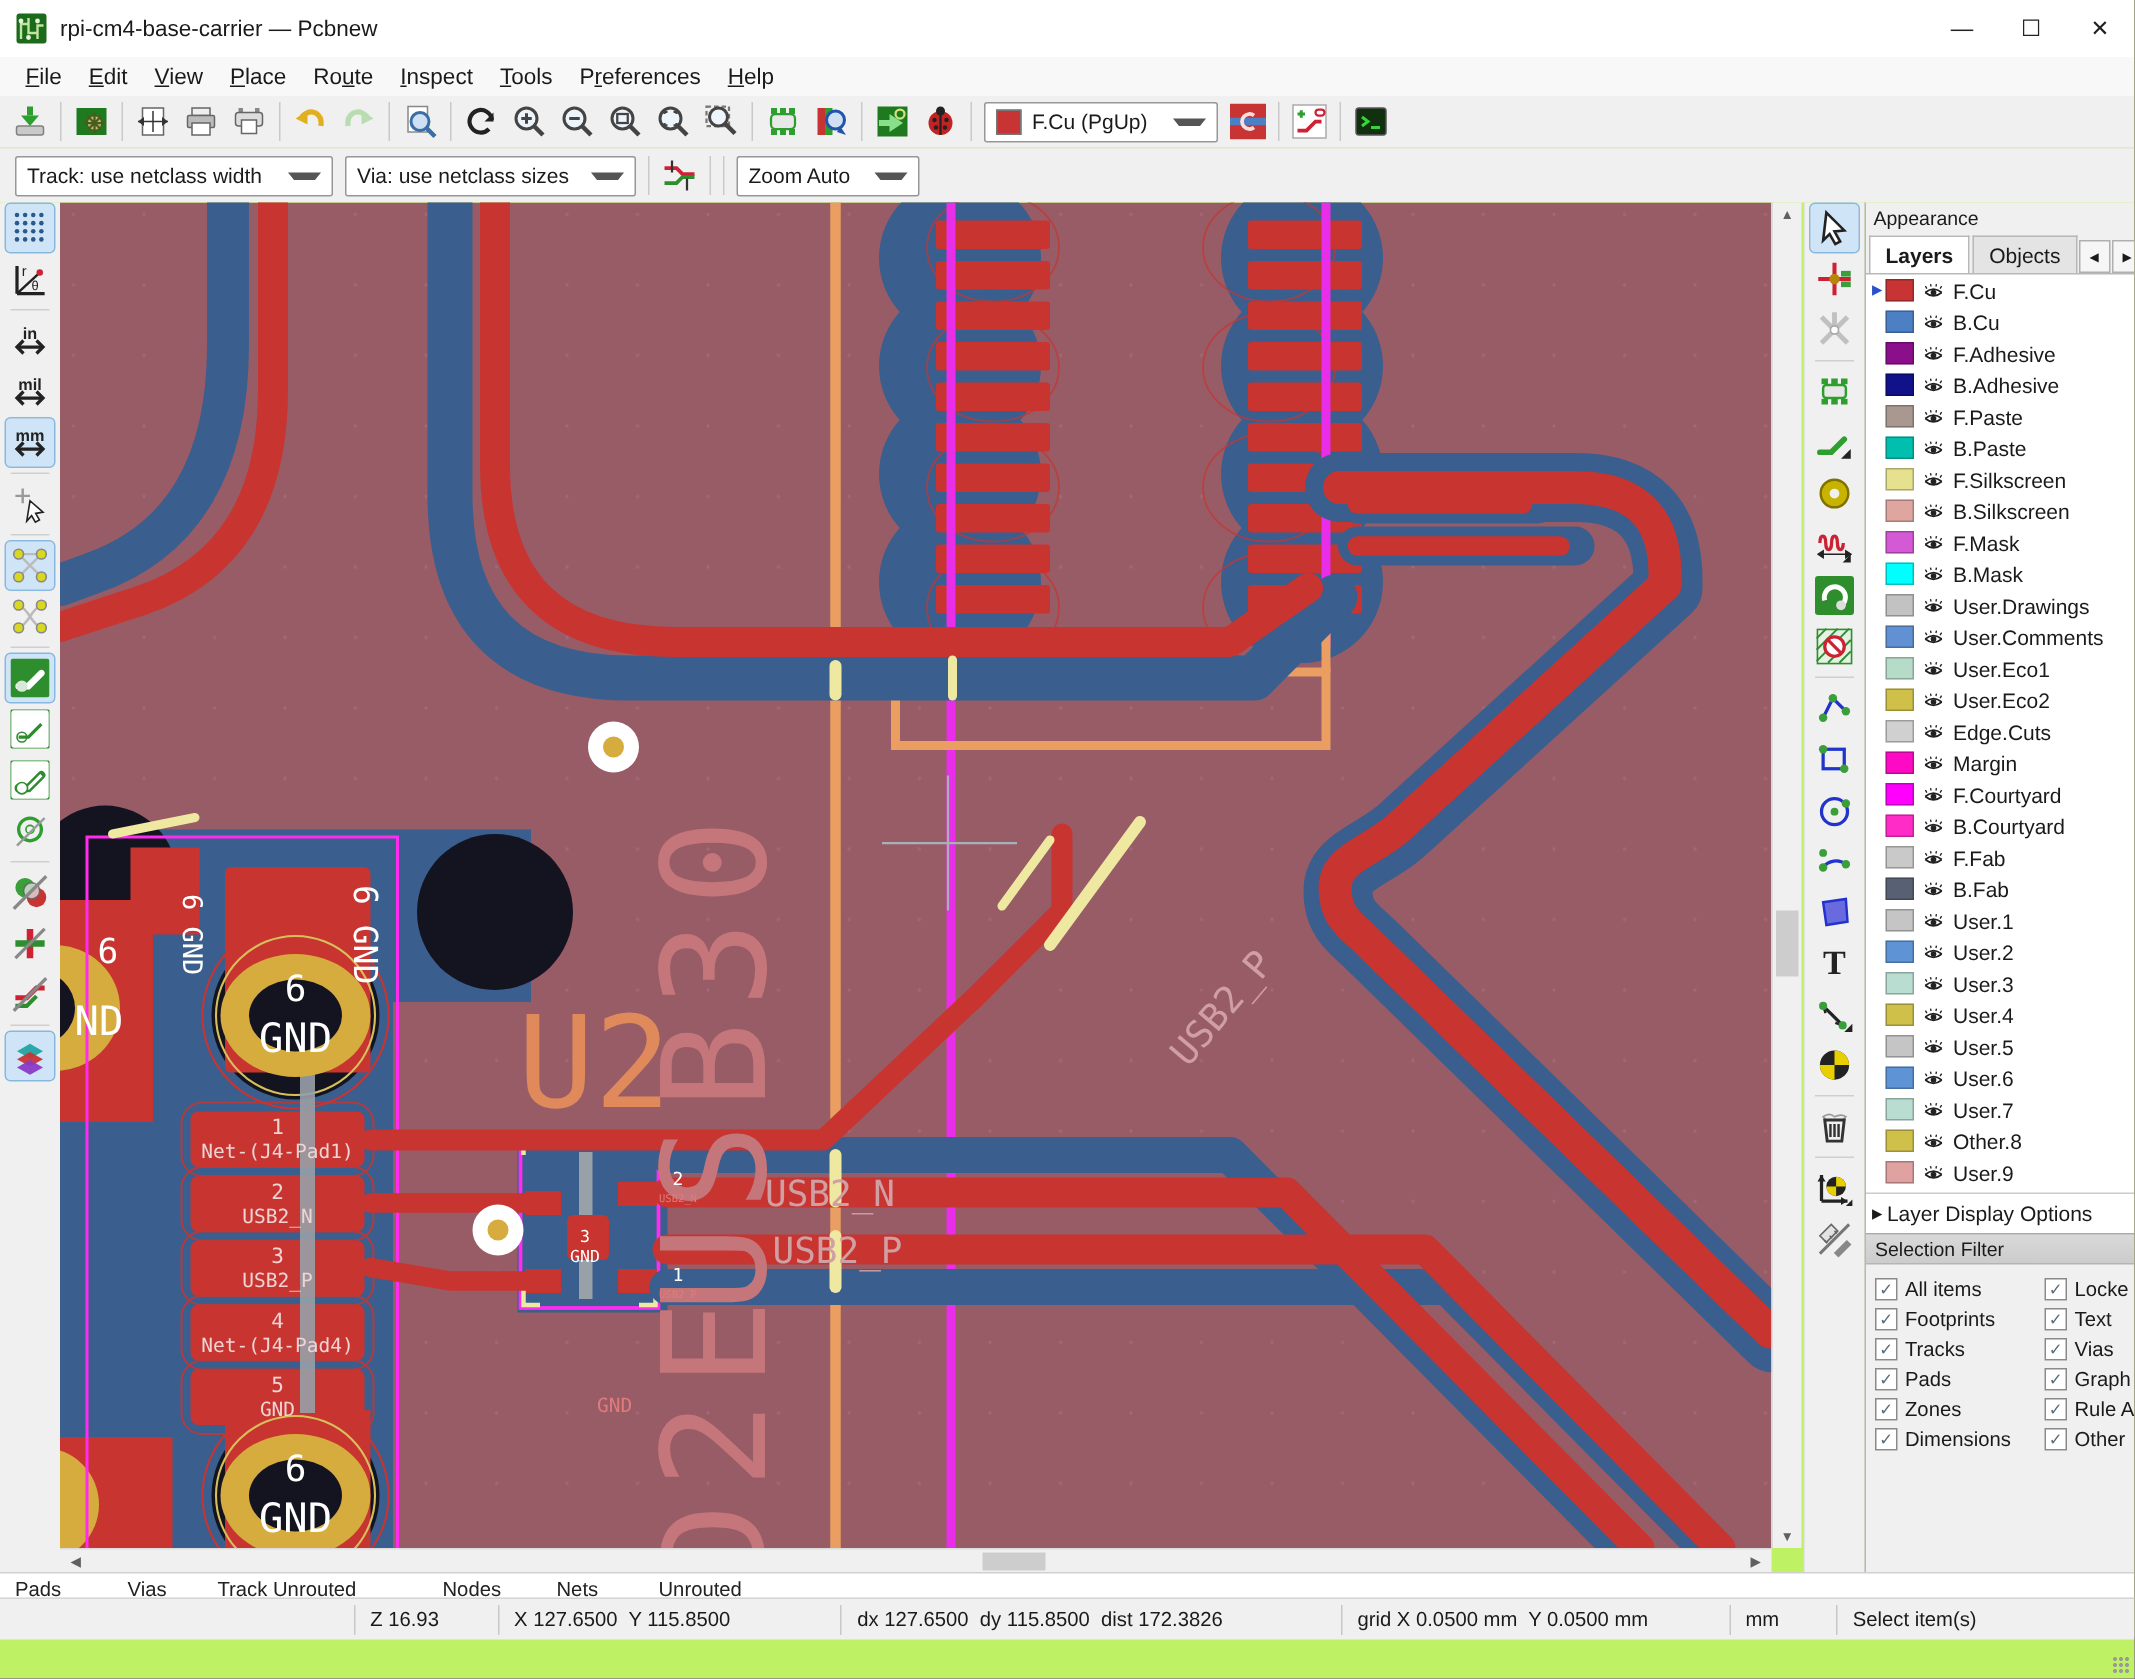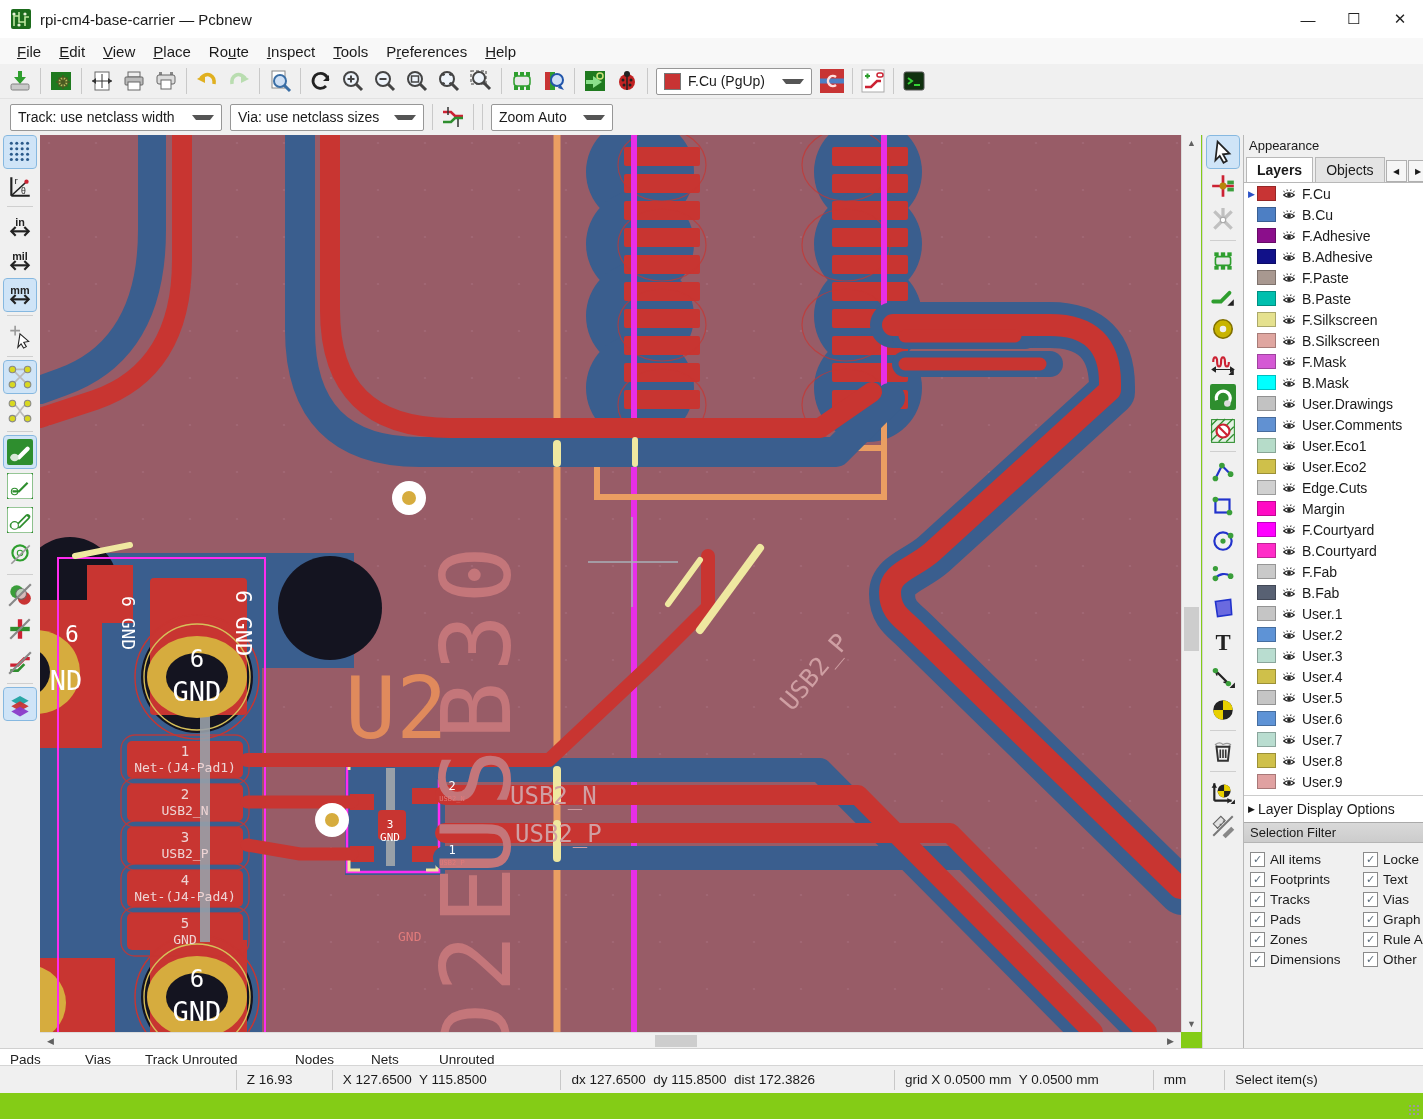--- a/index.html
+++ b/index.html
@@ -1,16 +1,16 @@
 <!DOCTYPE html>
 <html style="--bg: #985c67; --cf: #c83531; --cb: #3a5e8e; --hole: #141420; --gold: #d6ac3e; --silk: #efe8a0; --mask: #e82ee8; --courtyard: #ff2cf0; --orange: #ea9e62; --fabtxt: #c4767a; --reftxt: #e08a5c; --padlbl: #eed4d4; --trclbl: #cf9fa3; --griddot: #aa7282;"><head>
 <meta charset="utf-8">
 <style>
   html,body{margin:0;padding:0;background:#888;}
-  #win{position:relative;width:1423px;height:1119px;background:#84cc16;overflow:hidden;
+  #win{position:relative;width:1423px;height:1119px;background:#bef264;overflow:hidden;
        font-family:"Liberation Sans","DejaVu Sans",sans-serif;font-size:14px;color:#1a1a1a;}
   .abs{position:absolute;}
   
   #titlebar{left:0;top:0;width:1423px;height:38px;background:#ffffff;display:flex;align-items:center;}
   #title-text{margin-left:8px;font-size:15px;}
   .winbtn{width:46px;height:38px;display:flex;align-items:center;justify-content:center;font-size:15px;color:#222;}
   #win-controls{position:absolute;right:0;top:0;display:flex;}
   
   #menubar{left:0;top:38px;width:1423px;height:26px;background:#f8f8f8;display:flex;align-items:center;padding-left:8px;box-sizing:border-box;}
   .menu-item{padding:2px 9px;font-size:15px;}
@@ -1229,21 +1229,21 @@
           <span class="sel"></span>
           <span class="swatch" style="background:#cfc04a"></span>
           <span class="eye">
             <svg width="14" height="12" viewBox="0 0 14 12">
               <path d="M1.5 7 Q7 2.5 12.5 7" fill="none" stroke="#222" stroke-width="1.1"></path>
               <path d="M1.5 7 Q7 11.5 12.5 7" fill="none" stroke="#222" stroke-width="1.1"></path>
               <circle cx="7" cy="7" r="1.9" fill="#222"></circle>
               <path d="M2.6 4.4 L1.6 2.8 M5.4 3 L5 1.4 M8.6 3 L9 1.4 M11.4 4.4 L12.4 2.8" stroke="#222" stroke-width=".9"></path>
             </svg>
           </span>
-          <span class="lname">User.8</span>
+          <span class="lname">Other.8</span>
         </div>
         <div class="lrow">
           <span class="sel"></span>
           <span class="swatch" style="background:#e0a1a1"></span>
           <span class="eye">
             <svg width="14" height="12" viewBox="0 0 14 12">
               <path d="M1.5 7 Q7 2.5 12.5 7" fill="none" stroke="#222" stroke-width="1.1"></path>
               <path d="M1.5 7 Q7 11.5 12.5 7" fill="none" stroke="#222" stroke-width="1.1"></path>
               <circle cx="7" cy="7" r="1.9" fill="#222"></circle>
               <path d="M2.6 4.4 L1.6 2.8 M5.4 3 L5 1.4 M8.6 3 L9 1.4 M11.4 4.4 L12.4 2.8" stroke="#222" stroke-width=".9"></path>

